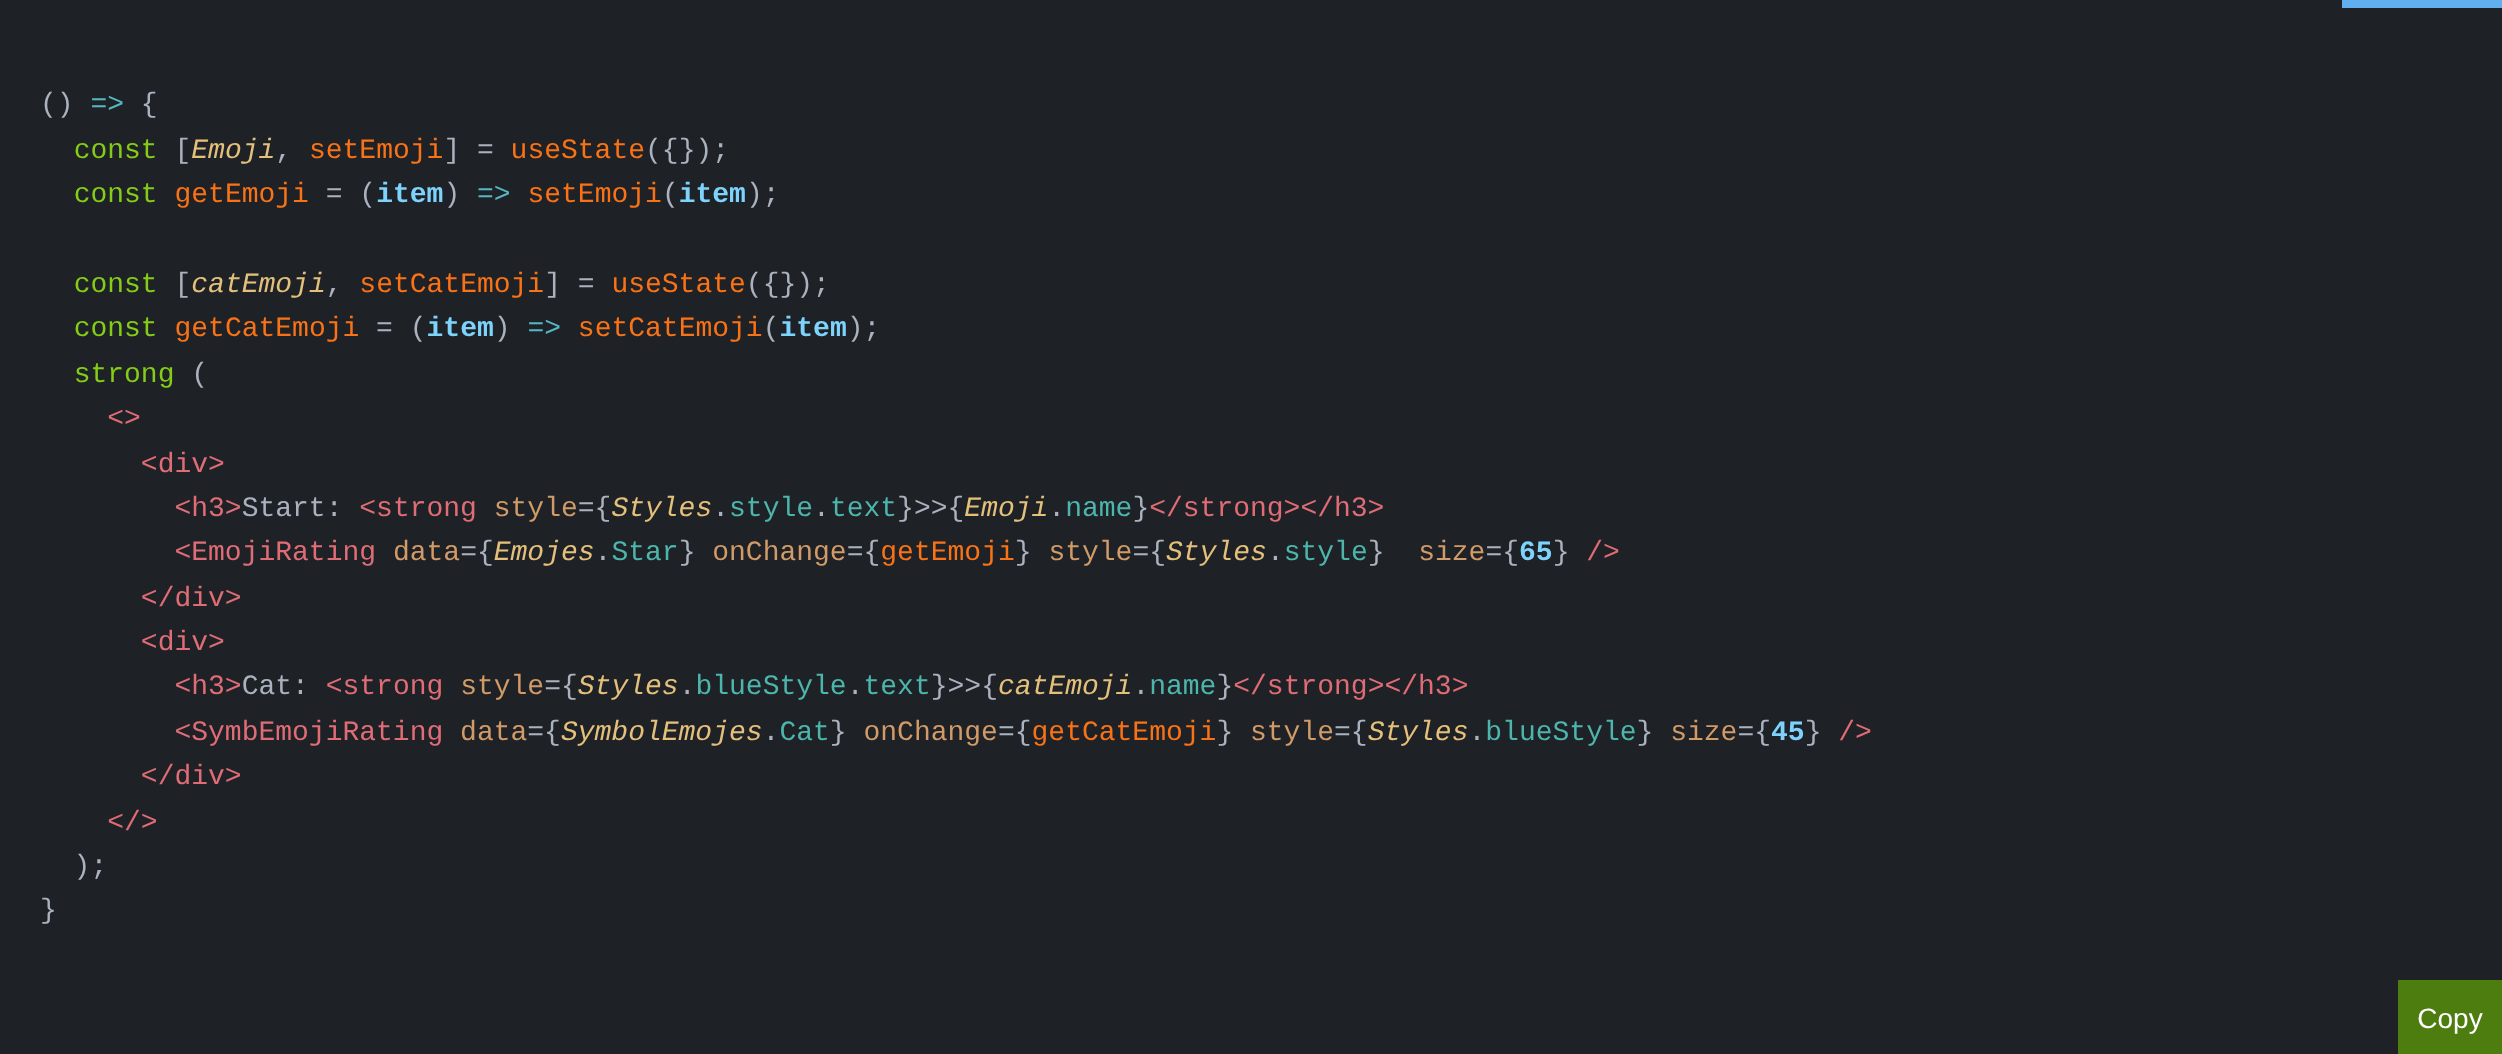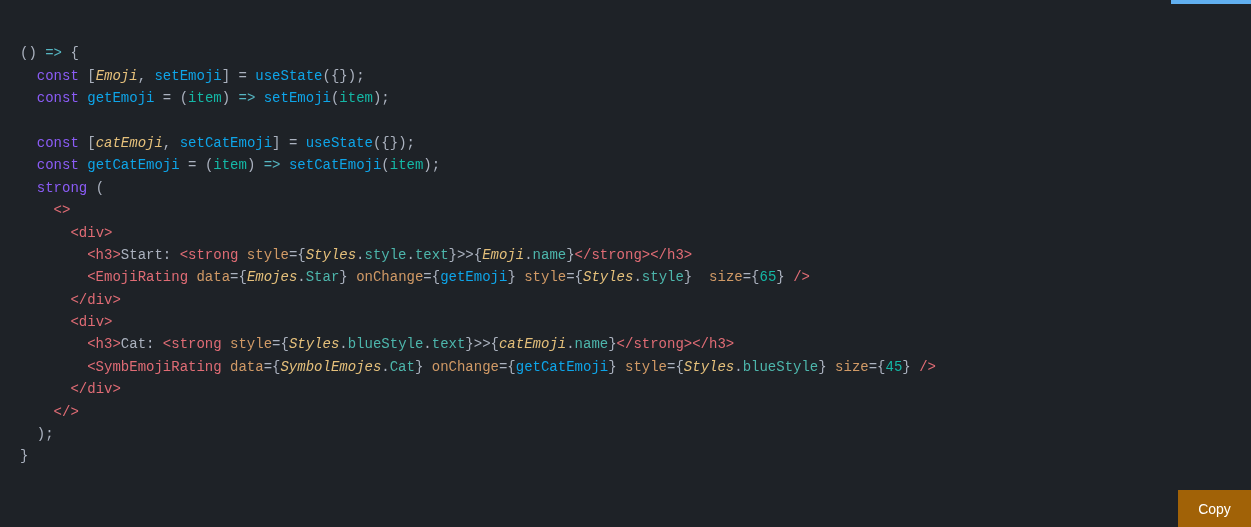--- a/index.html
+++ b/index.html
@@ -28,40 +28,40 @@
 
     .code-block {
       line-height: 1.6;
       white-space: pre;
     }
 
     .copy-button {
       position: absolute;
       bottom: 0;
       right: 0;
-      background-color: #a16207;
+      background-color: #4d7c0f;
       color: #ffffff;
       border: none;
       padding: 8px 20px;
       font-size: 14px;
       font-family: Arial, sans-serif;
       cursor: pointer;
-      width: 73px;
+      width: 52px;
       height: 37px;
       display: flex;
       align-items: center;
       justify-content: center;
     }
 
     
     .c-white { color: #abb2bf; }
     .c-yellow { color: #e5c07b; font-style: italic; }
-    .c-blue { color: #0ea5e9; }
-    .c-purple { color: #8b5cf6; text-align: center; }
-    .c-orange { color: #14b8a6; }
+    .c-blue { color: #f97316; }
+    .c-purple { color: #84cc16; text-align: center; }
+    .c-orange { color: #7dd3fc; font-weight: bold; }
     .c-cyan { color: #56b6c2; }
     .c-teal { color: #4db6ac; }
     .c-bracket { color: #abb2bf; }
     .c-tag { color: #e06c75; }
     .c-attr { color: #d19a66; }
 
     .top-bar {
       position: absolute;
       top: 0;
       right: 0;

